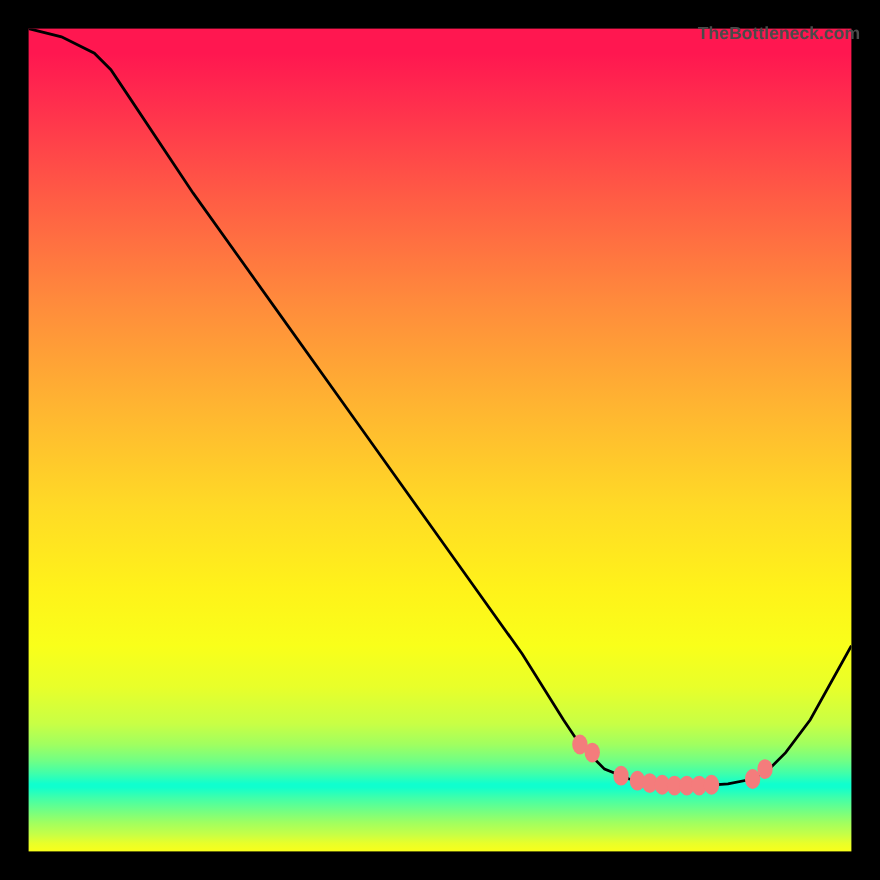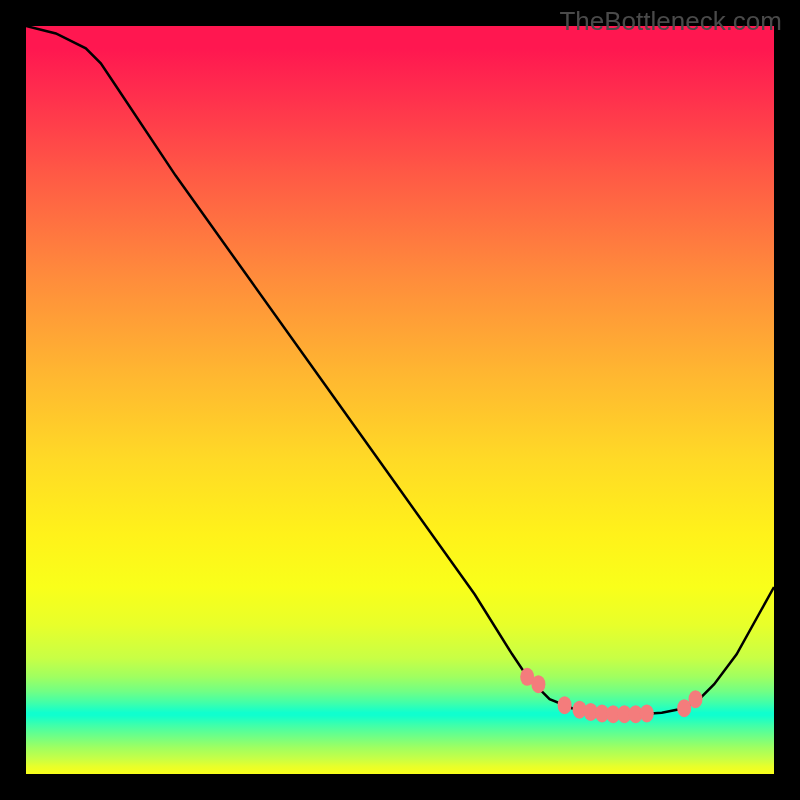--- a/index.html
+++ b/index.html
@@ -6,25 +6,25 @@
   body {
     width: 800px;
     height: 800px;
     background: #000;
     position: relative;
     font-family: Arial, sans-serif;
     overflow: hidden;
   }
   .watermark {
     position: absolute;
-    top: 6px;
+    top: 22px;
     right: 18px;
     color: #4a4a4a;
-    font-size: 26px;
-    font-weight: 400;
+    font-size: 16px;
+    font-weight: 700;
     z-index: 10;
   }
   .plot-area {
     position: absolute;
     left: 26px;
     top: 26px;
     width: 748px;
     height: 748px;
   }
   .gradient-bg {

